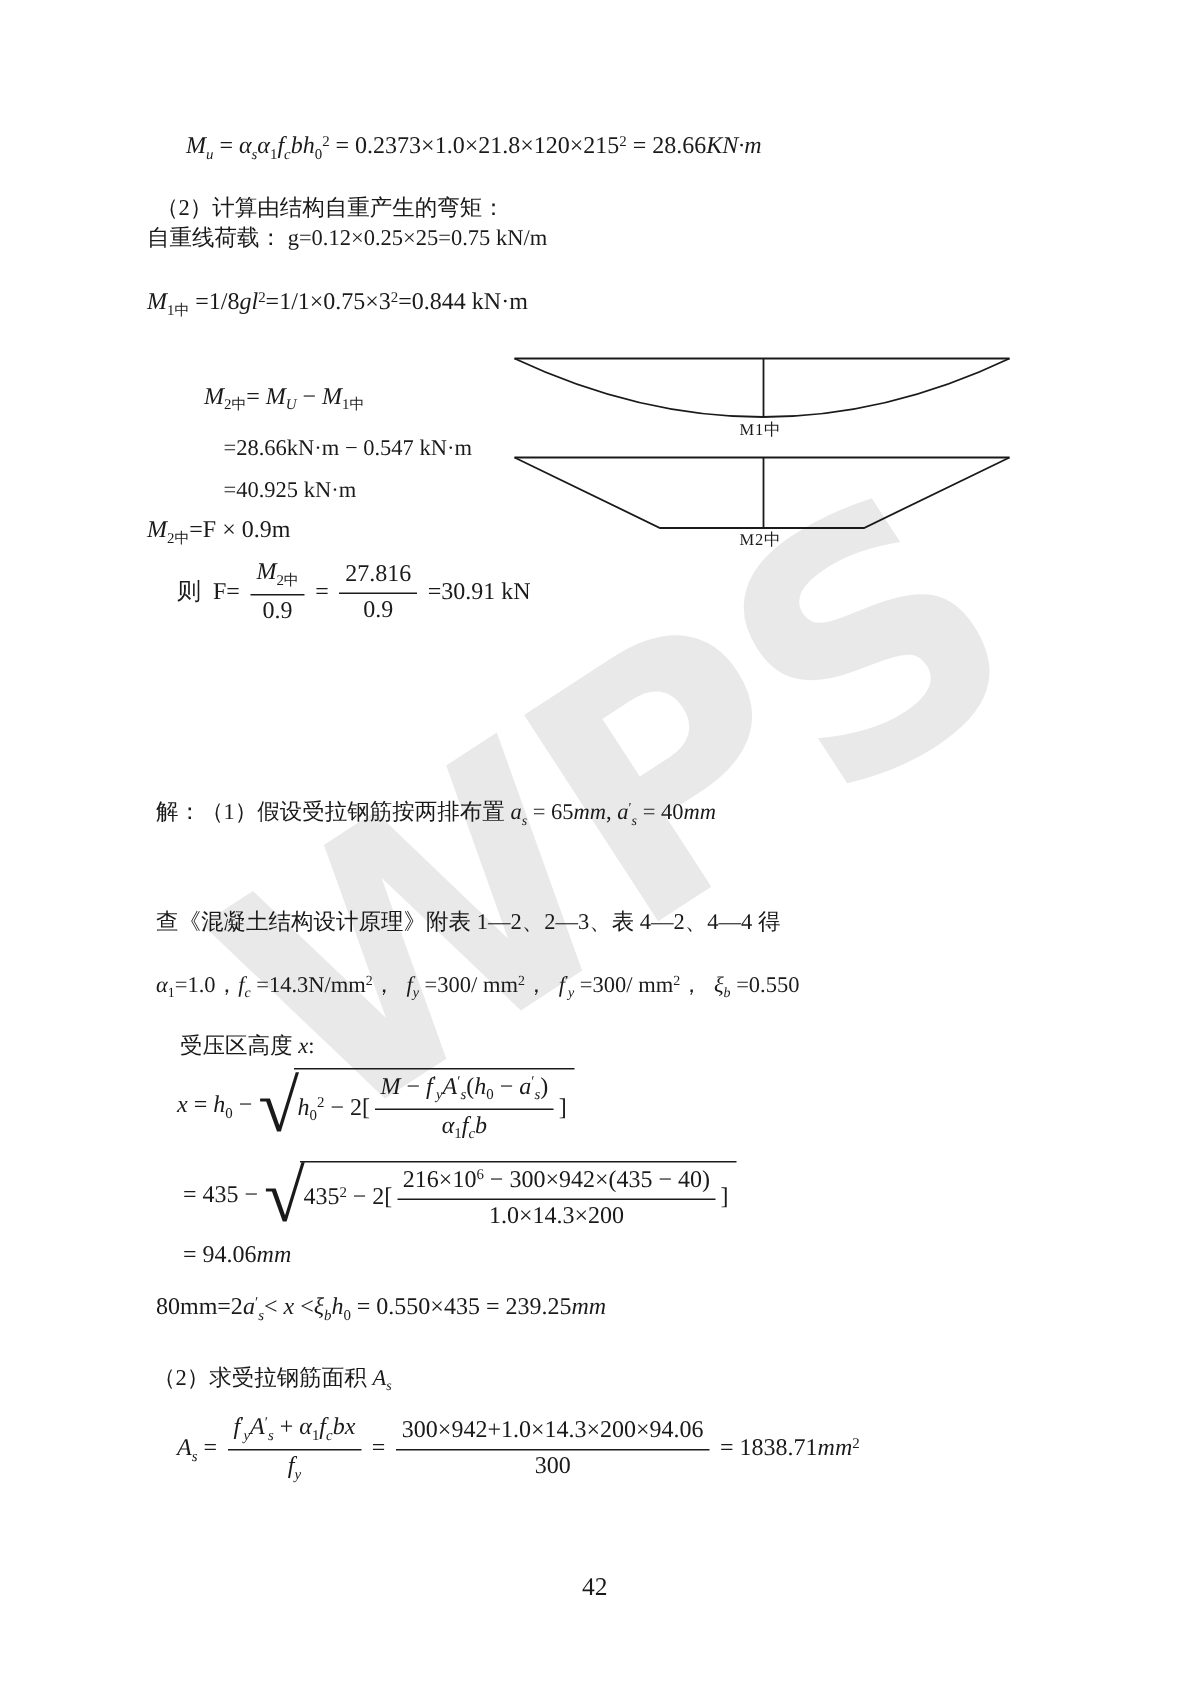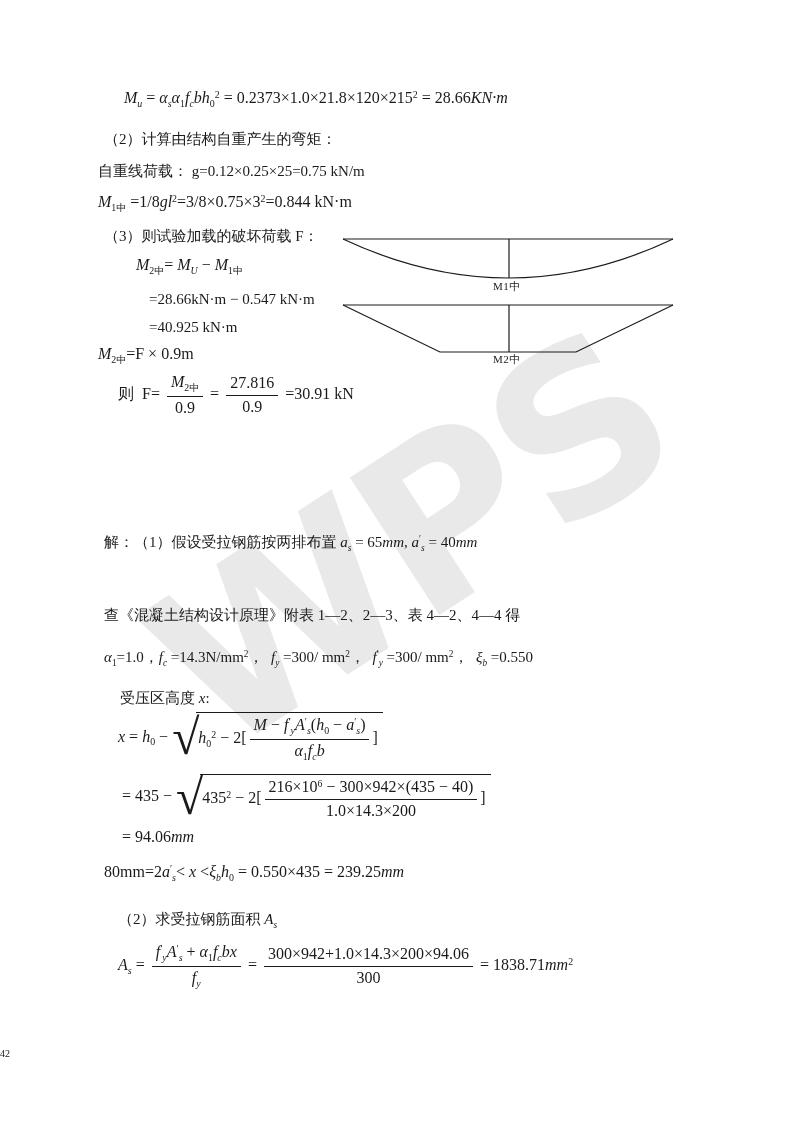--- a/index.html
+++ b/index.html
@@ -22,34 +22,33 @@
   .sqrt .rad{font-size:3.1em;line-height:0.72;font-style:normal;margin-right:-3px;}
   .sqrt .sqrt-content{display:inline-block;border-top:1.4px solid #1a1a1a;padding:2px 5px 0 2px;}
   .para{position:absolute;left:80px;top:428px;width:634px;font-size:15px;}
   .para .pline{line-height:35px;white-space:normal;}
   .just{text-align:justify;text-align-last:justify;}
   .indent{text-indent:40px;}
   svg.diagrams{position:absolute;left:336px;top:230px;}
   svg.diagrams path{stroke:#1a1a1a;stroke-width:1.2;fill:none;}
   .diag-label{position:absolute;font-family:Liberation Serif, serif;
         font-size:11px;letter-spacing:0.5px;}
-  .page-number{position:absolute;top:1048px;left:0;width:100%;text-align:left;font-size:10px;}
+  .page-number{position:absolute;top:1048px;left:0;width:100%;text-align:center;font-size:17px;}
 </style>
 </head>
 <body>
 
 <div class="page">
 
   <div class="watermark">WPS</div>
 
   <div class="line fml" style="left:124px;top:88px"><span class="seg-i">M</span><span class="seg-isub">u</span><span> = </span><span class="seg-i">α</span><span class="seg-isub">s</span><span class="seg-i">α</span><span class="seg-sub">1</span><span class="seg-i">f</span><span class="seg-isub">c</span><span class="seg-i">bh</span><span class="seg-sub">0</span><span class="seg-sup">2</span><span> = 0.2373×1.0×21.8×120×215</span><span class="seg-sup">2</span><span> = 28.66</span><span class="seg-i">KN·m</span></div>
   <div class="line" style="left:104px;top:130px">（2）计算由结构自重产生的弯矩：</div>
-  <div class="line" style="left:98px;top:162px">自重线荷载： g=0.12×0.25×25=0.75 kN/m</div>
-  <div class="line fml" style="left:98px;top:192px"><span class="seg-i">M</span><span class="seg-sub">1中</span><span> =1/8</span><span class="seg-i">gl</span><span class="seg-sup">2</span><span>=3/8×0.75×3</span><span class="seg-sup">2</span><span>=0.844 kN·m</span></div>
-  <div class="line" style="left:104px;top:227px">（3）则试验加载的破坏荷载 F：</div>
+  <div class="line" style="left:98px;top:150px">自重线荷载： g=0.12×0.25×25=0.75 kN/m</div>
+  <div class="line fml" style="left:98px;top:192px"><span class="seg-i">M</span><span class="seg-sub">1中</span><span> =1/8</span><span class="seg-i">gl</span><span class="seg-sup">2</span><span>=1/1×0.75×3</span><span class="seg-sup">2</span><span>=0.844 kN·m</span></div>
   <div class="line fml" style="left:136px;top:255px"><span class="seg-i">M</span><span class="seg-sub">2中</span><span>= </span><span class="seg-i">M</span><span class="seg-isub">U</span><span> − </span><span class="seg-i">M</span><span class="seg-sub">1中</span></div>
   <div class="line" style="left:149px;top:290px">=28.66kN·m − 0.547 kN·m</div>
   <div class="line" style="left:149px;top:318px">=40.925 kN·m</div>
   <div class="line fml" style="left:98px;top:344px"><span class="seg-i">M</span><span class="seg-sub">2中</span><span>=F × 0.9m</span></div>
   <div class="line fml" style="left:118px;top:372px"><span>则  F= </span><span class="frac"><span class="num"><span class="seg-i">M</span><span class="seg-sub">2中</span></span><span class="den"><span>0.9</span></span></span><span> = </span><span class="frac"><span class="num"><span>27.816</span></span><span class="den"><span>0.9</span></span></span><span> =30.91 kN</span></div>
 
   <svg class="diagrams" width="344" height="142" viewBox="0 0 344 142">
     <path d="M7,9 L337,9"></path>
     <path d="M7,9 Q173,87 337,9"></path>
     <path d="M173,9 L173,48"></path>
@@ -62,18 +61,18 @@
 
 
   <div class="line" style="left:104px;top:533px"><span>解：（1）假设受拉钢筋按两排布置 </span><span class="seg-i">a</span><span class="seg-isub">s</span><span> = 65</span><span class="seg-i">mm</span><span>, </span><span class="seg-i">a</span><span class="seg-sup">′</span><span class="seg-isub">s</span><span> = 40</span><span class="seg-i">mm</span></div>
   <div class="line" style="left:104px;top:606px">查《混凝土结构设计原理》附表 1—2、2—3、表 4—2、4—4 得</div>
   <div class="line" style="left:104px;top:648px"><span class="seg-i">α</span><span class="seg-sub">1</span><span>=1.0，</span><span class="seg-i">f</span><span class="seg-isub">c</span><span> =14.3N/mm</span><span class="seg-sup">2</span><span>，  </span><span class="seg-i">f</span><span class="seg-isub">y</span><span> =300/ mm</span><span class="seg-sup">2</span><span>，  </span><span class="seg-i">f</span><span class="seg-sup">′</span><span class="seg-isub">y</span><span> =300/ mm</span><span class="seg-sup">2</span><span>，  </span><span class="seg-i">ξ</span><span class="seg-isub">b</span><span> =0.550</span></div>
   <div class="line" style="left:120px;top:689px"><span>受压区高度 </span><span class="seg-i">x</span><span>:</span></div>
   <div class="line fml" style="left:118px;top:712px"><span class="seg-i">x</span><span> = </span><span class="seg-i">h</span><span class="seg-sub">0</span><span> − </span><span class="sqrt"><span class="rad">√</span><span class="sqrt-content"><span class="seg-i">h</span><span class="seg-sub">0</span><span class="seg-sup">2</span><span> − 2[</span><span class="frac"><span class="num"><span class="seg-i">M</span><span> − </span><span class="seg-i">f</span><span class="seg-sup">′</span><span class="seg-isub">y</span><span class="seg-i">A</span><span class="seg-sup">′</span><span class="seg-isub">s</span><span>(</span><span class="seg-i">h</span><span class="seg-sub">0</span><span> − </span><span class="seg-i">a</span><span class="seg-sup">′</span><span class="seg-isub">s</span><span>)</span></span><span class="den"><span class="seg-i">α</span><span class="seg-sub">1</span><span class="seg-i">f</span><span class="seg-isub">c</span><span class="seg-i">b</span></span></span><span>]</span></span></span></div>
   <div class="line fml" style="left:122px;top:774px"><span>= 435 − </span><span class="sqrt"><span class="rad">√</span><span class="sqrt-content"><span>435</span><span class="seg-sup">2</span><span> − 2[</span><span class="frac"><span class="num"><span>216×10</span><span class="seg-sup">6</span><span> − 300×942×(435 − 40)</span></span><span class="den"><span>1.0×14.3×200</span></span></span><span>]</span></span></span></div>
   <div class="line fml" style="left:122px;top:827px"><span>= 94.06</span><span class="seg-i">mm</span></div>
   <div class="line fml" style="left:104px;top:862px"><span>80mm=2</span><span class="seg-i">a</span><span class="seg-sup">′</span><span class="seg-isub">s</span><span>&lt; </span><span class="seg-i">x</span><span> &lt;</span><span class="seg-i">ξ</span><span class="seg-isub">b</span><span class="seg-i">h</span><span class="seg-sub">0</span><span> = 0.550×435 = 239.25</span><span class="seg-i">mm</span></div>
-  <div class="line" style="left:118px;top:910px"><span>（2）求受拉钢筋面积 </span><span class="seg-i">A</span><span class="seg-isub">s</span></div>
+  <div class="line" style="left:102px;top:910px"><span>（2）求受拉钢筋面积 </span><span class="seg-i">A</span><span class="seg-isub">s</span></div>
   <div class="line fml" style="left:118px;top:942px"><span class="seg-i">A</span><span class="seg-isub">s</span><span> = </span><span class="frac"><span class="num"><span class="seg-i">f</span><span class="seg-sup">′</span><span class="seg-isub">y</span><span class="seg-i">A</span><span class="seg-sup">′</span><span class="seg-isub">s</span><span> + </span><span class="seg-i">α</span><span class="seg-sub">1</span><span class="seg-i">f</span><span class="seg-isub">c</span><span class="seg-i">bx</span></span><span class="den"><span class="seg-i">f</span><span class="seg-isub">y</span></span></span><span> = </span><span class="frac"><span class="num"><span>300×942+1.0×14.3×200×94.06</span></span><span class="den"><span>300</span></span></span><span> = 1838.71</span><span class="seg-i">mm</span><span class="seg-sup">2</span></div>
 
   <div class="page-number">42</div>
 
 </div>
 
 </body></html>

